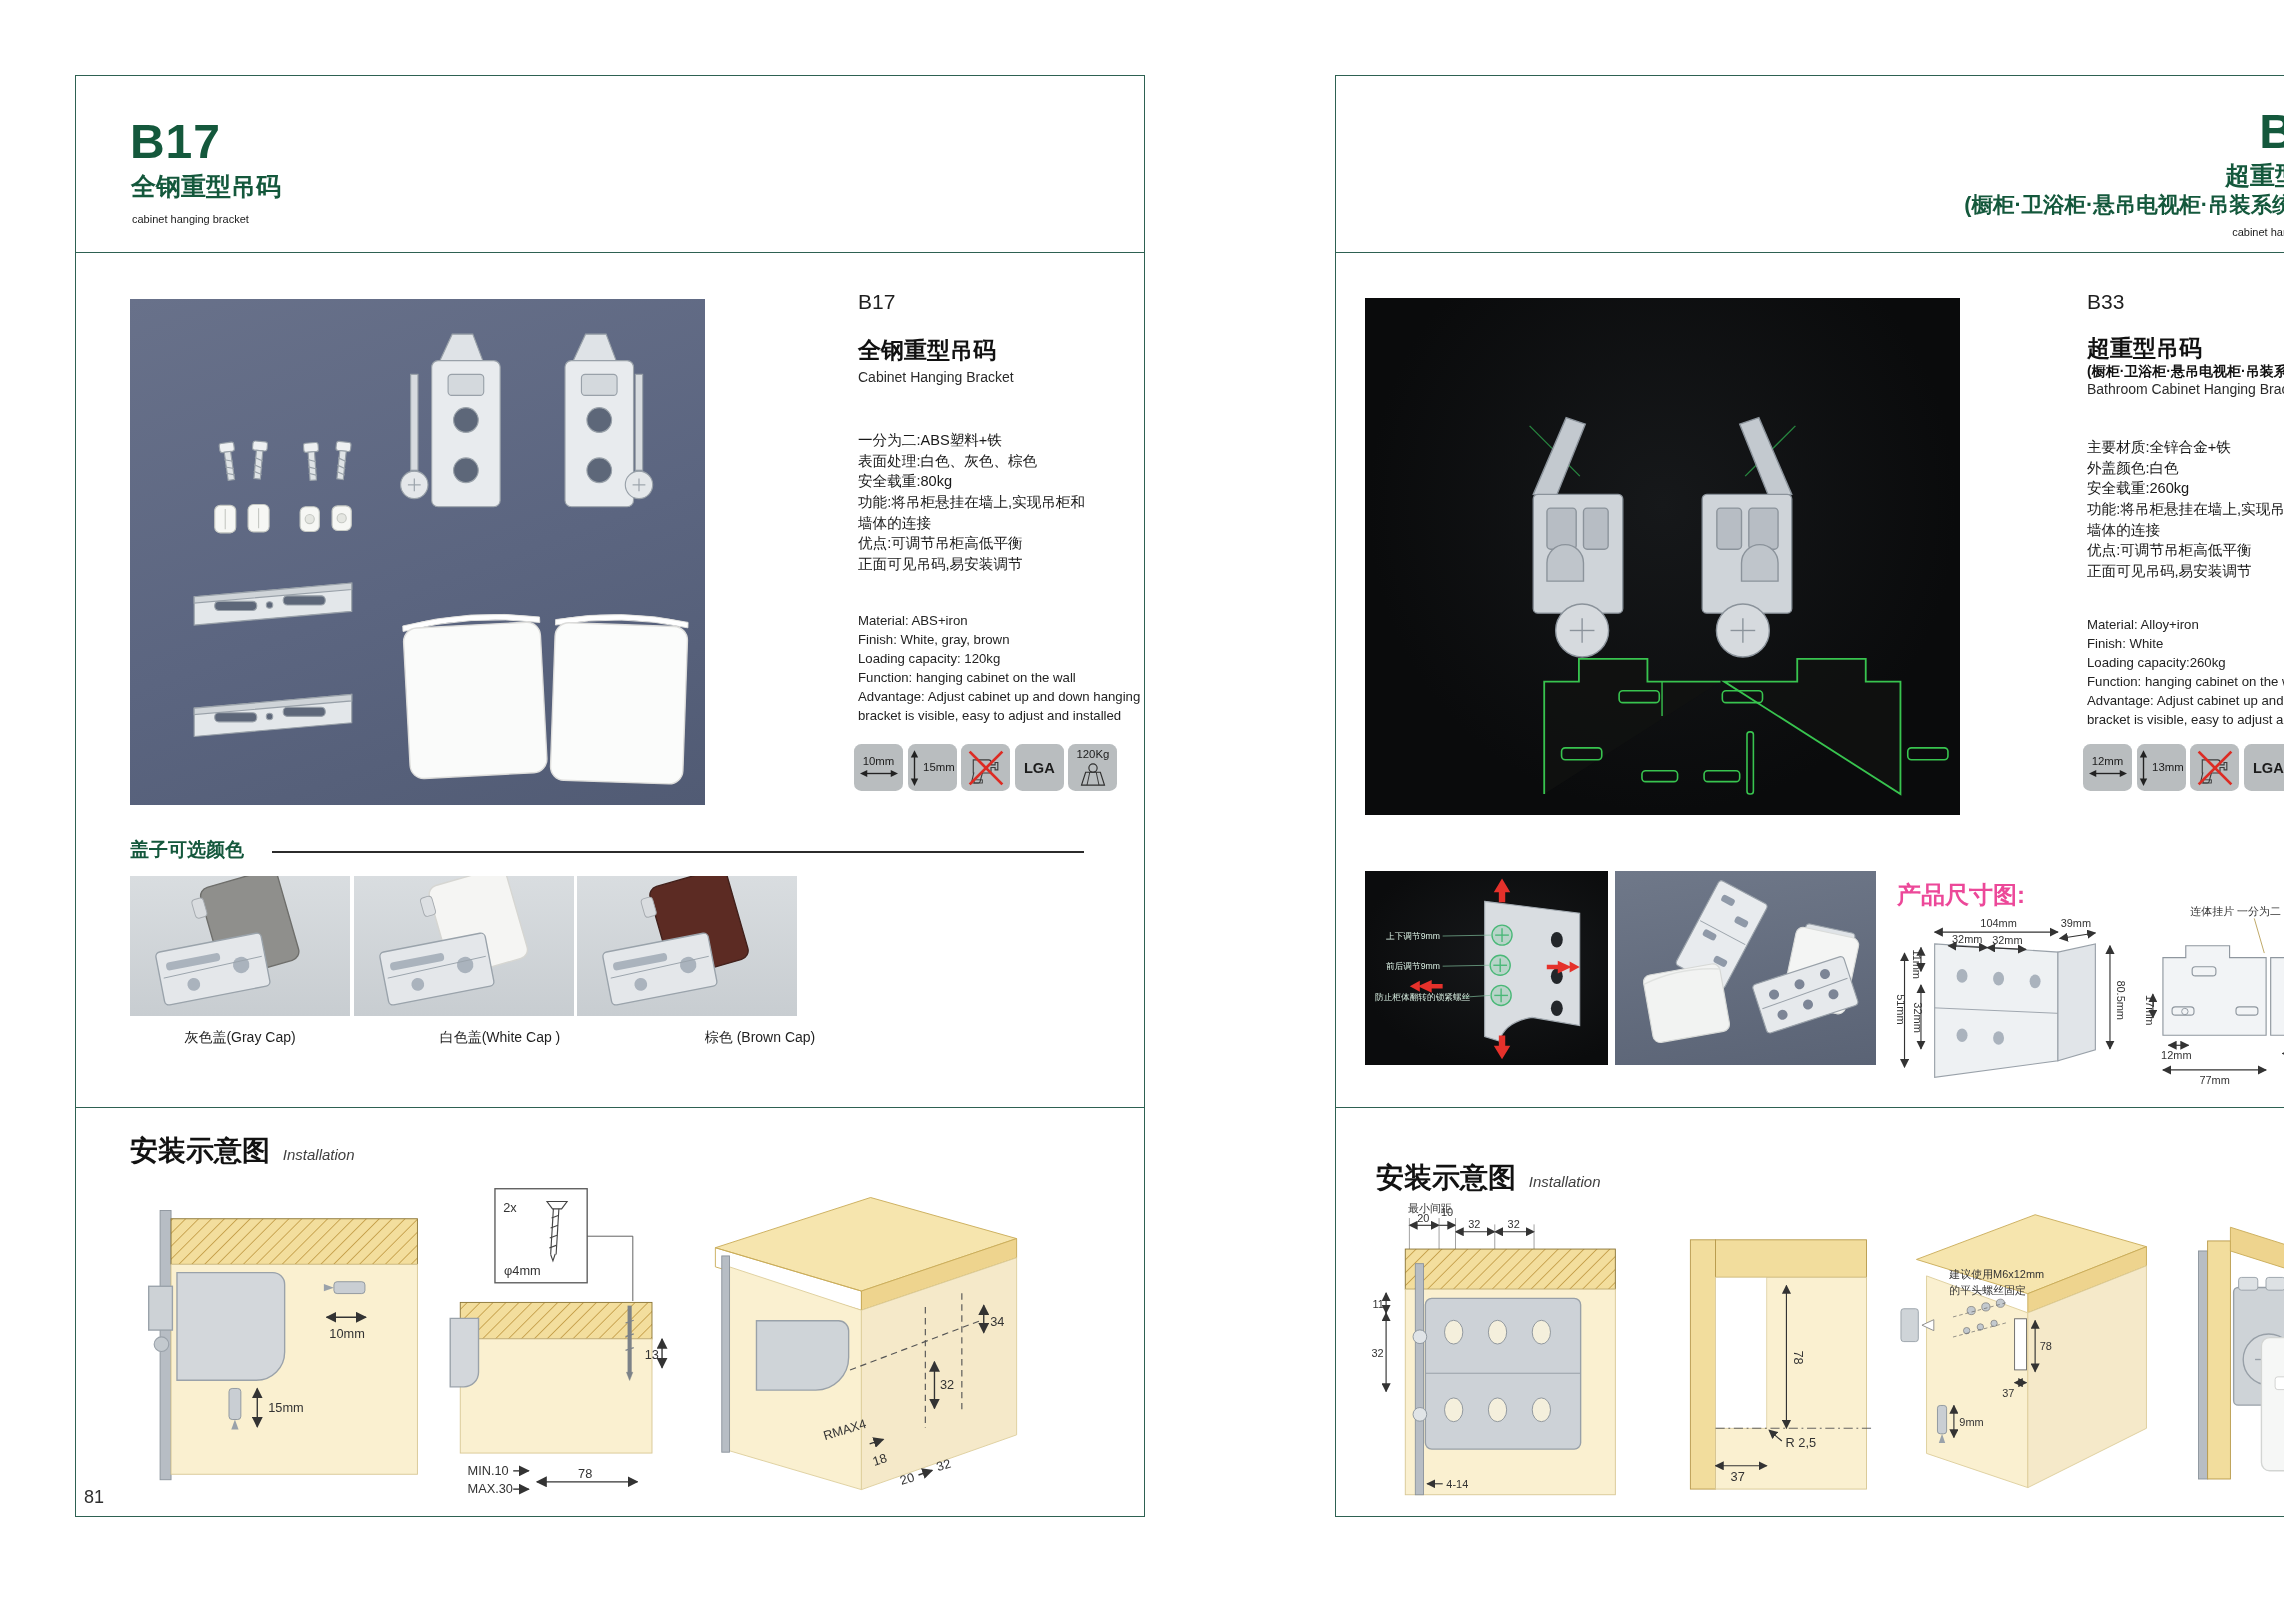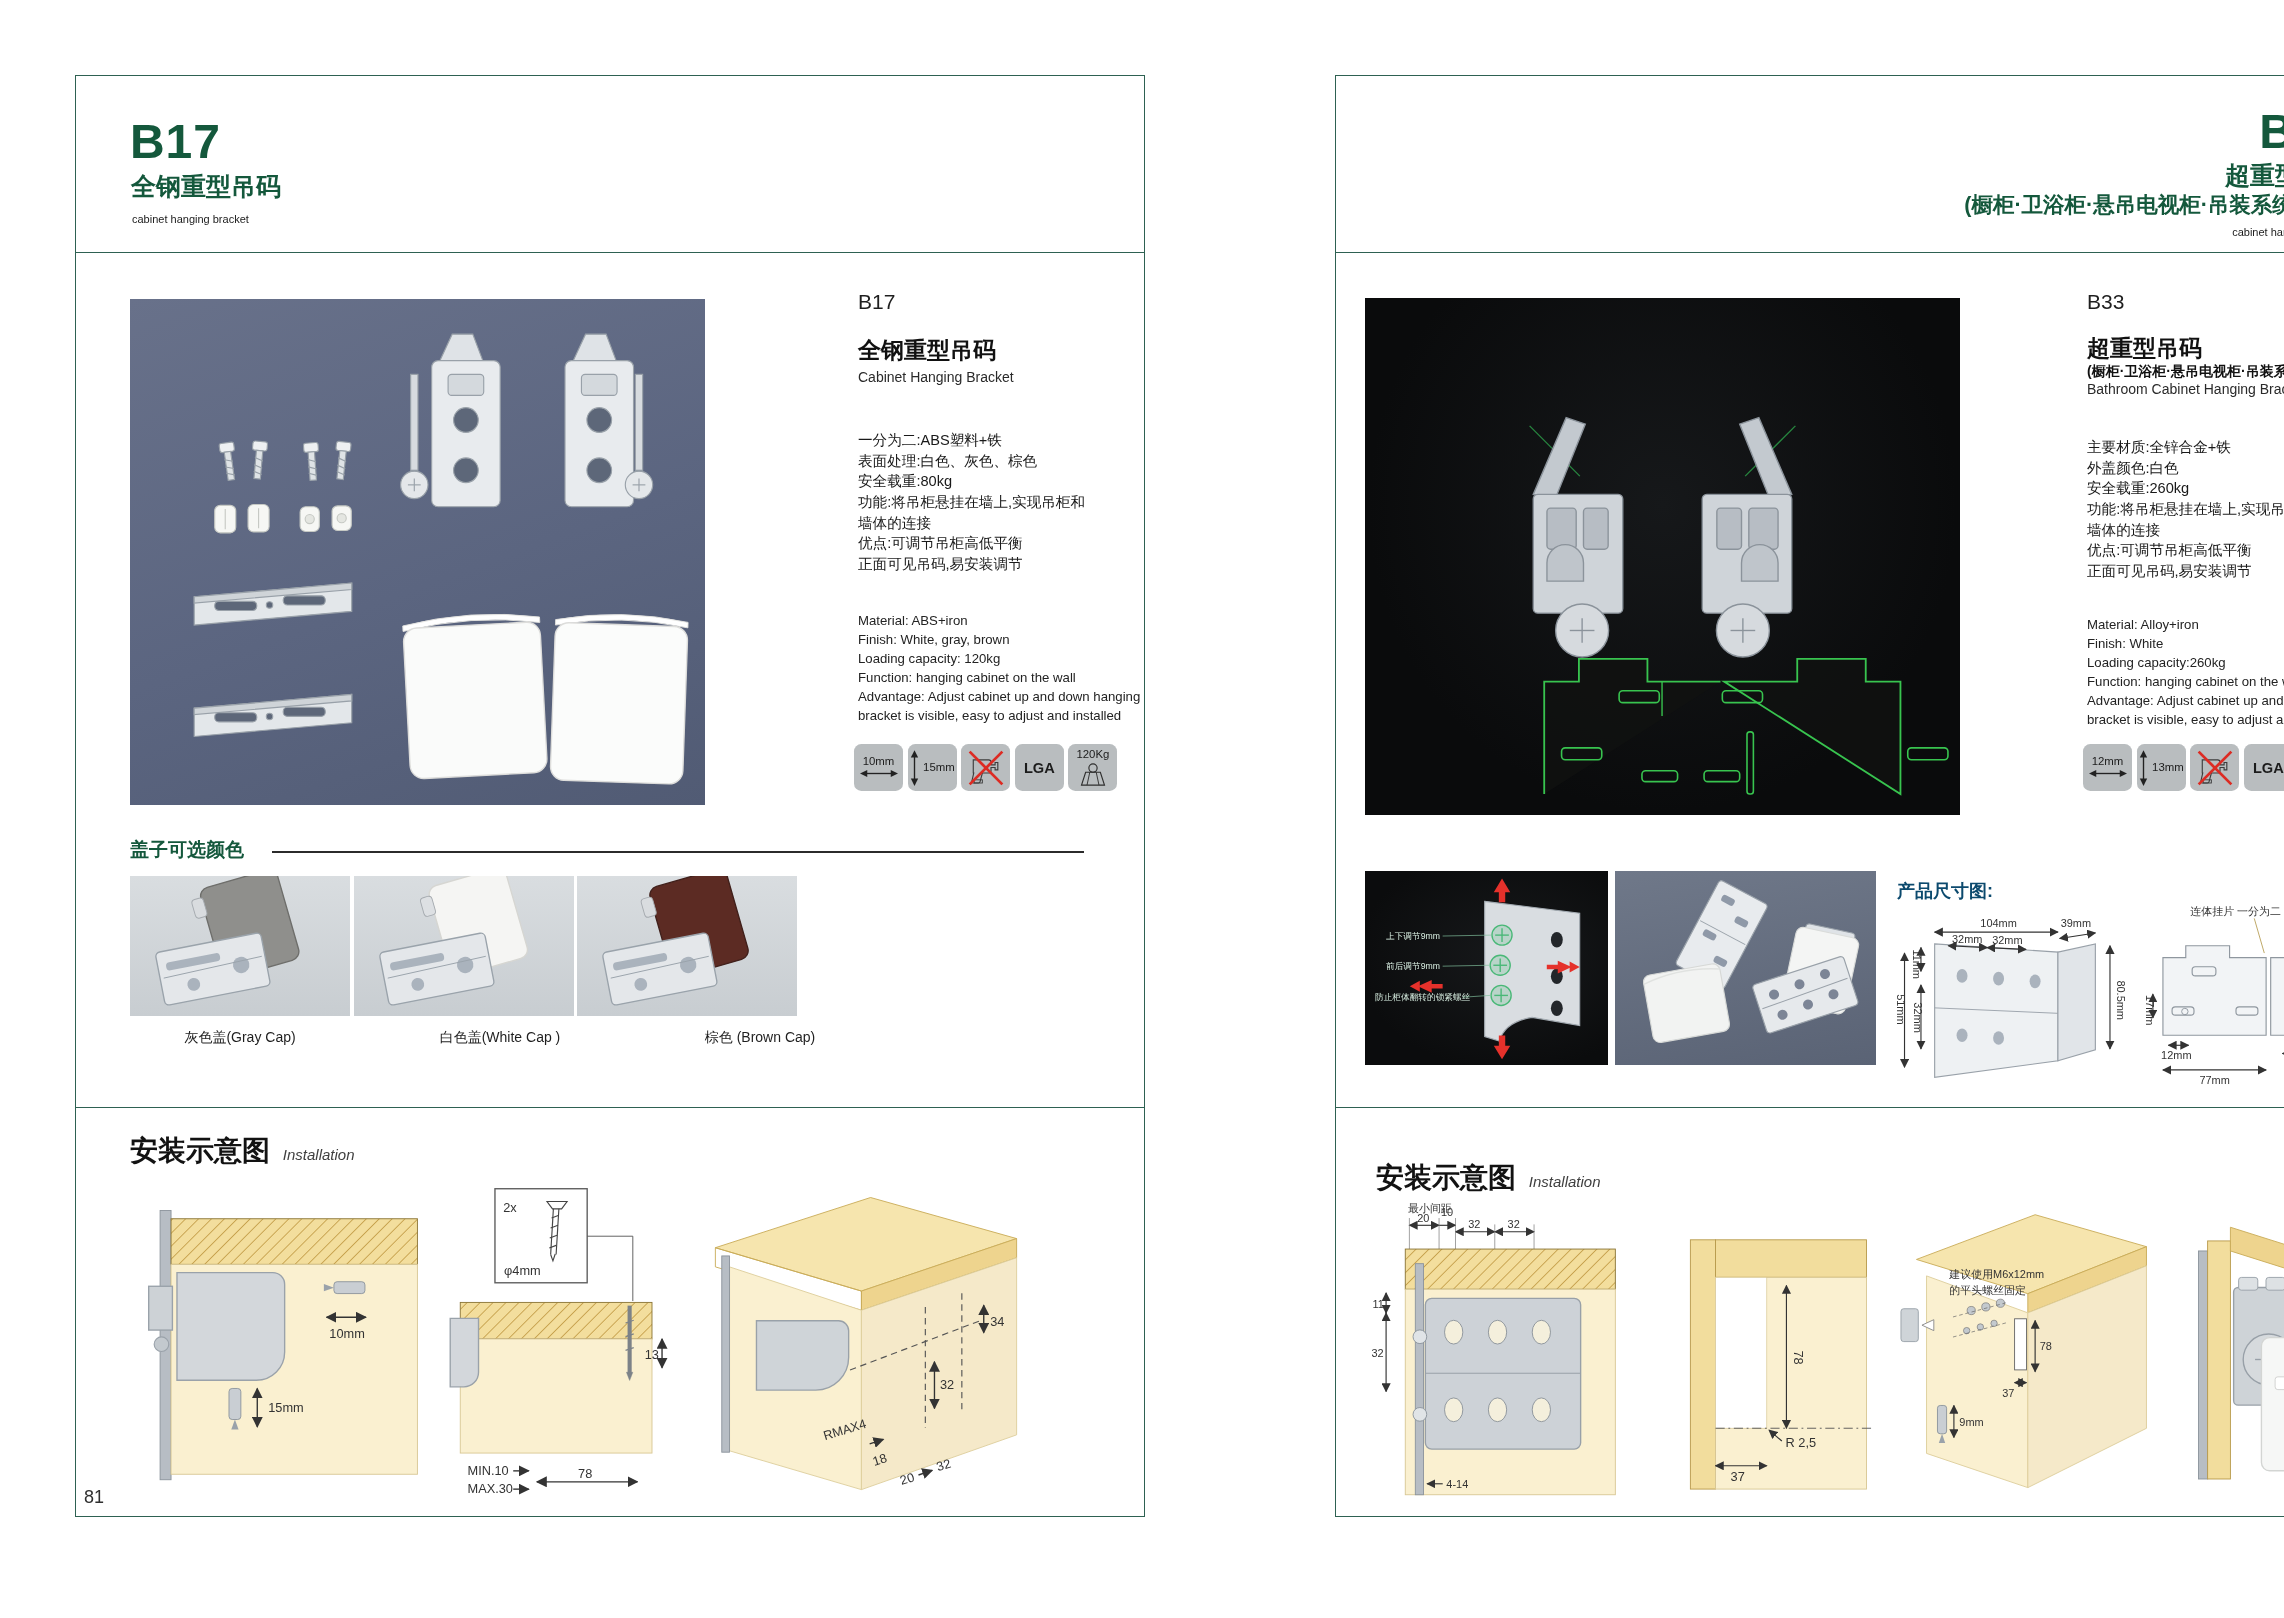--- a/index.html
+++ b/index.html
@@ -28,21 +28,21 @@
   .caps-row{display:flex;gap:3.7px;}
   .swatch{width:220px;height:140px;background:linear-gradient(180deg,#d9dde0,#c8cdd1);overflow:hidden;}
   .caps-labels{display:flex;gap:3.7px;}
   .caps-labels .cl{width:220px;text-align:center;font-size:14px;color:#1f1f1f;}
   .inst-cn{font-size:28px;font-weight:700;color:#121212;}
   .inst-en{font-size:15px;color:#3f3f3f;margin-left:12.8px;font-style:italic;}
   .photo-left{background:linear-gradient(160deg,#68718a 0%,#5b6580 55%,#515b74 100%);}
   .photo-right{background:radial-gradient(ellipse at 50% 40%,#16181a 0%,#0a0b0c 70%);}
   .panelA{background:radial-gradient(ellipse at 60% 45%,#17191b 0%,#0b0c0d 75%);}
   .panelB{background:linear-gradient(170deg,#6f7889 0%,#5a6375 100%);}
-  .dims-heading{font-size:18px;font-weight:700;color:#0c4a6e;}
+  .dims-heading{font-size:24px;font-weight:700;color:#ec4899;}
   .pageno{font-size:18px;color:#2f2f2f;}
   svg text{font-family:"Liberation Sans",sans-serif;}
   .dimtxt{font-size:28px;fill:#333;}
   .dimtxt-s{font-size:24px;fill:#333;}
 </style>
 </head>
 <body>
 
 <svg width="0" height="0" style="position:absolute" aria-hidden="true">
   <defs>

